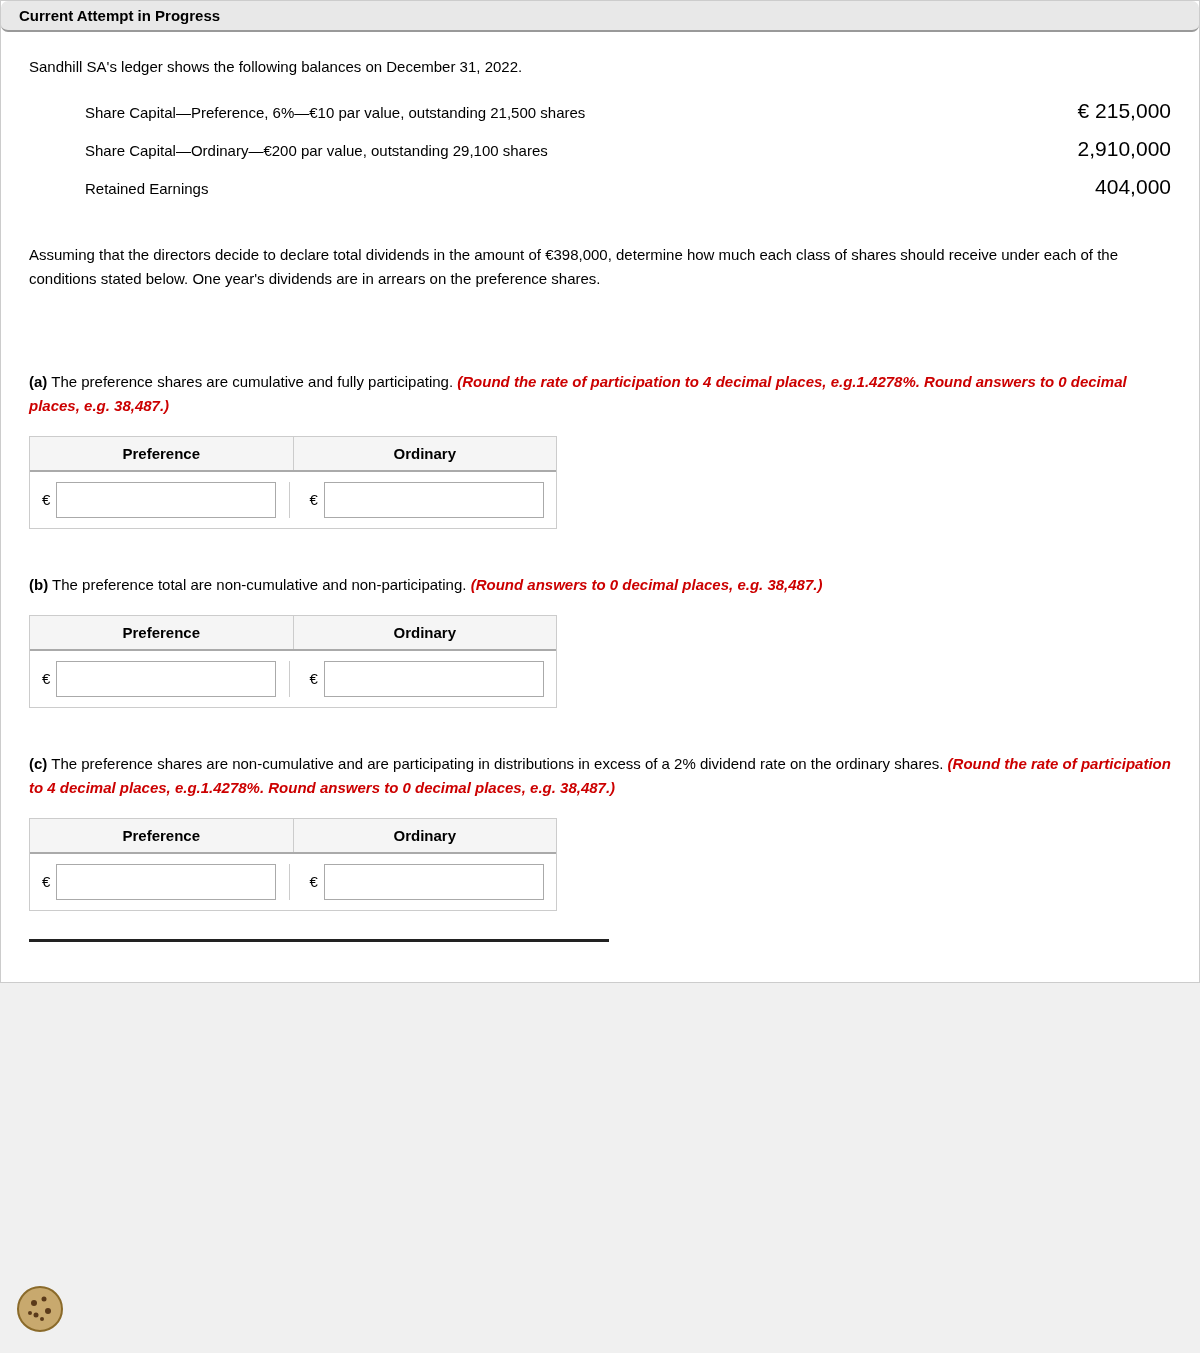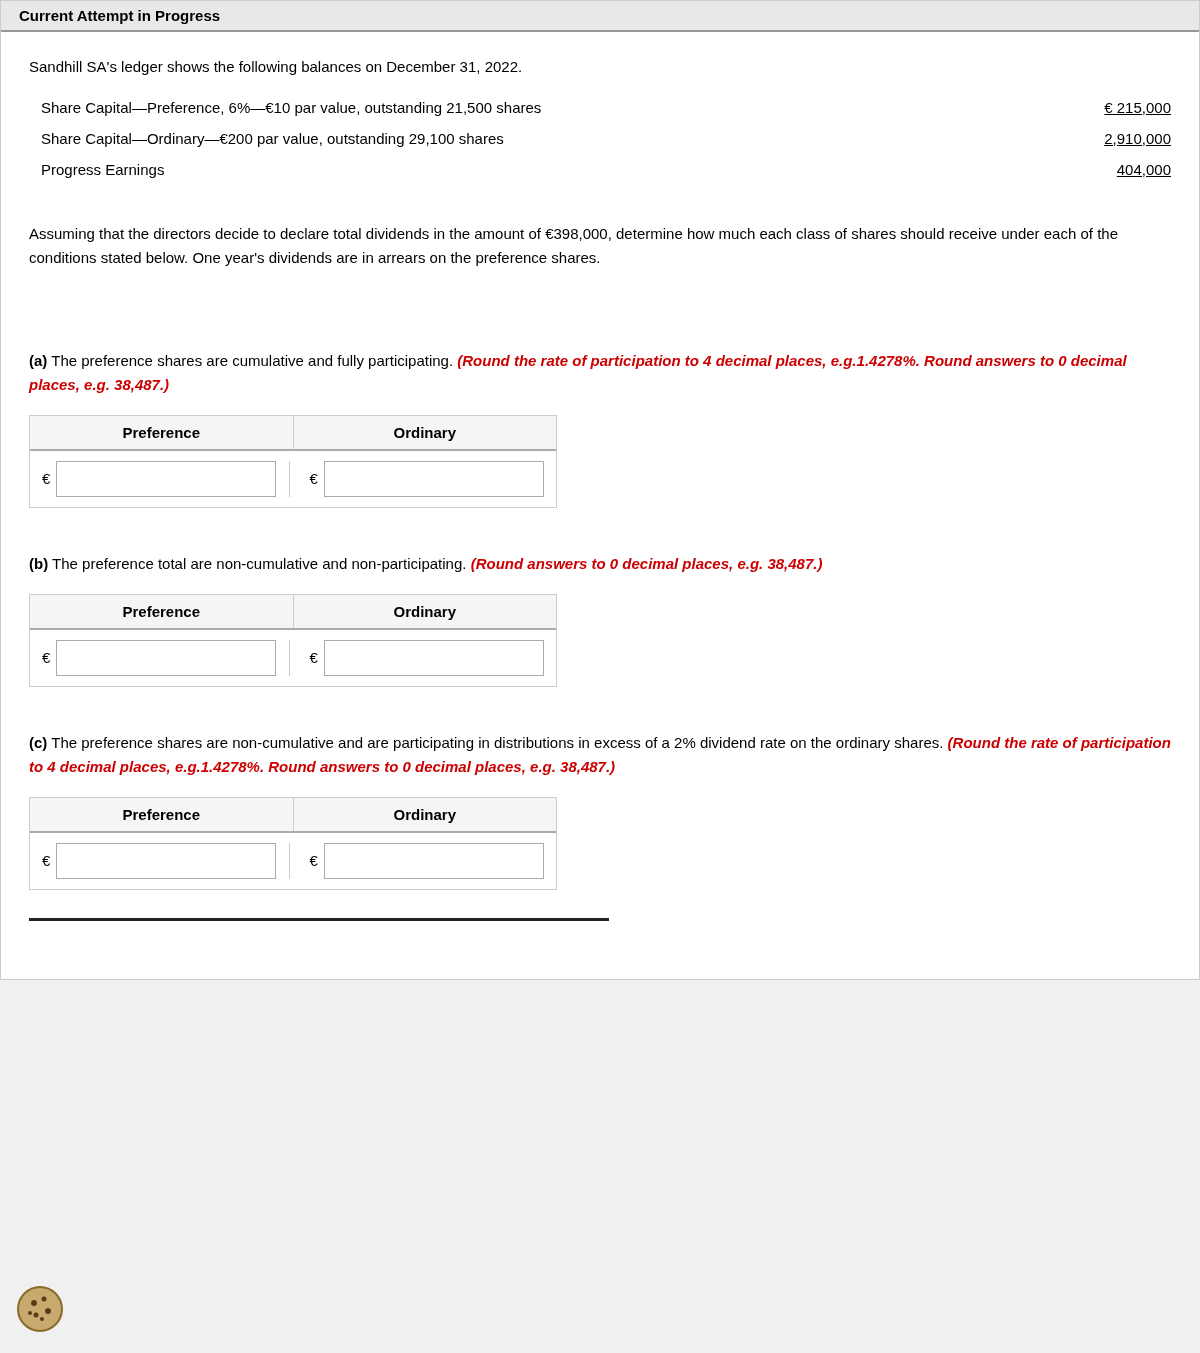--- a/index.html
+++ b/index.html
@@ -15,47 +15,48 @@
       width: 1200px;
       background: #fff;
       border: 1px solid #ccc;
     }
     .header-bar {
       background: #e8e8e8;
       border-bottom: 2px solid #999;
       padding: 6px 18px;
       font-weight: bold;
       font-size: 15px;
+      border-radius: 7px;
     }
     .content {
-      padding: 24px 28px 58px 28px;
+      padding: 24px 28px 40px 28px;
     }
     .intro-text {
       font-size: 15px;
       margin-bottom: 20px;
       line-height: 1.5;
     }
     .balance-table {
       margin: 0 0 24px 12px;
     }
     .balance-row {
       display: flex;
       align-items: baseline;
       margin-bottom: 14px;
       gap: 20px;
     }
     .balance-label {
       flex: 1;
       font-size: 15px;
+      margin-left: 44px;
     }
     .balance-value {
       min-width: 120px;
       text-align: right;
-      font-size: 15px;
-      text-decoration: underline;
+      font-size: 21px;
     }
     .problem-text {
       font-size: 15px;
       line-height: 1.6;
       margin-bottom: 18px;
       margin-top: 44px;
     }
     .problem-text .red-italic {
       color: #cc0000;
       font-style: italic;
@@ -136,21 +137,21 @@
     <div class="balance-table">
       <div class="balance-row">
         <span class="balance-label">Share Capital—Preference, 6%—€10 par value, outstanding 21,500 shares</span>
         <span class="balance-value">€ 215,000</span>
       </div>
       <div class="balance-row">
         <span class="balance-label">Share Capital—Ordinary—€200 par value, outstanding 29,100 shares</span>
         <span class="balance-value">2,910,000</span>
       </div>
       <div class="balance-row">
-        <span class="balance-label">Progress Earnings</span>
+        <span class="balance-label">Retained Earnings</span>
         <span class="balance-value">404,000</span>
       </div>
     </div>
 
     <p class="problem-text">Assuming that the directors decide to declare total dividends in the amount of €398,000, determine how much each class of shares should receive under each of the conditions stated below. One year's dividends are in arrears on the preference shares.</p>
 
     <br>
 
     
     <p class="problem-text">

